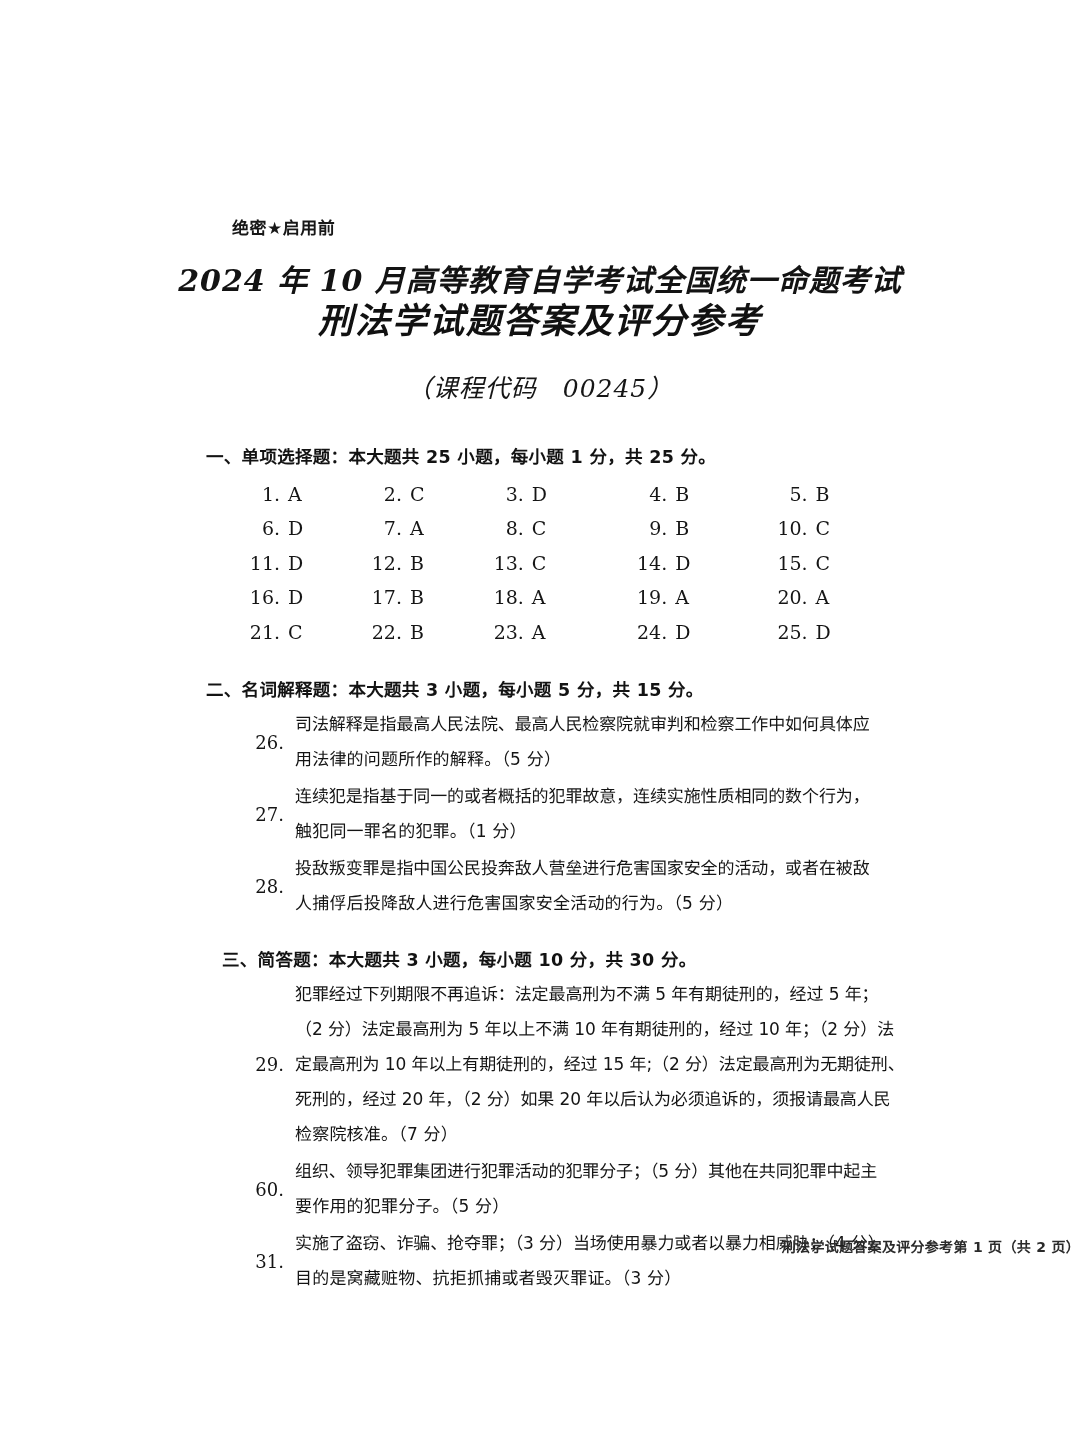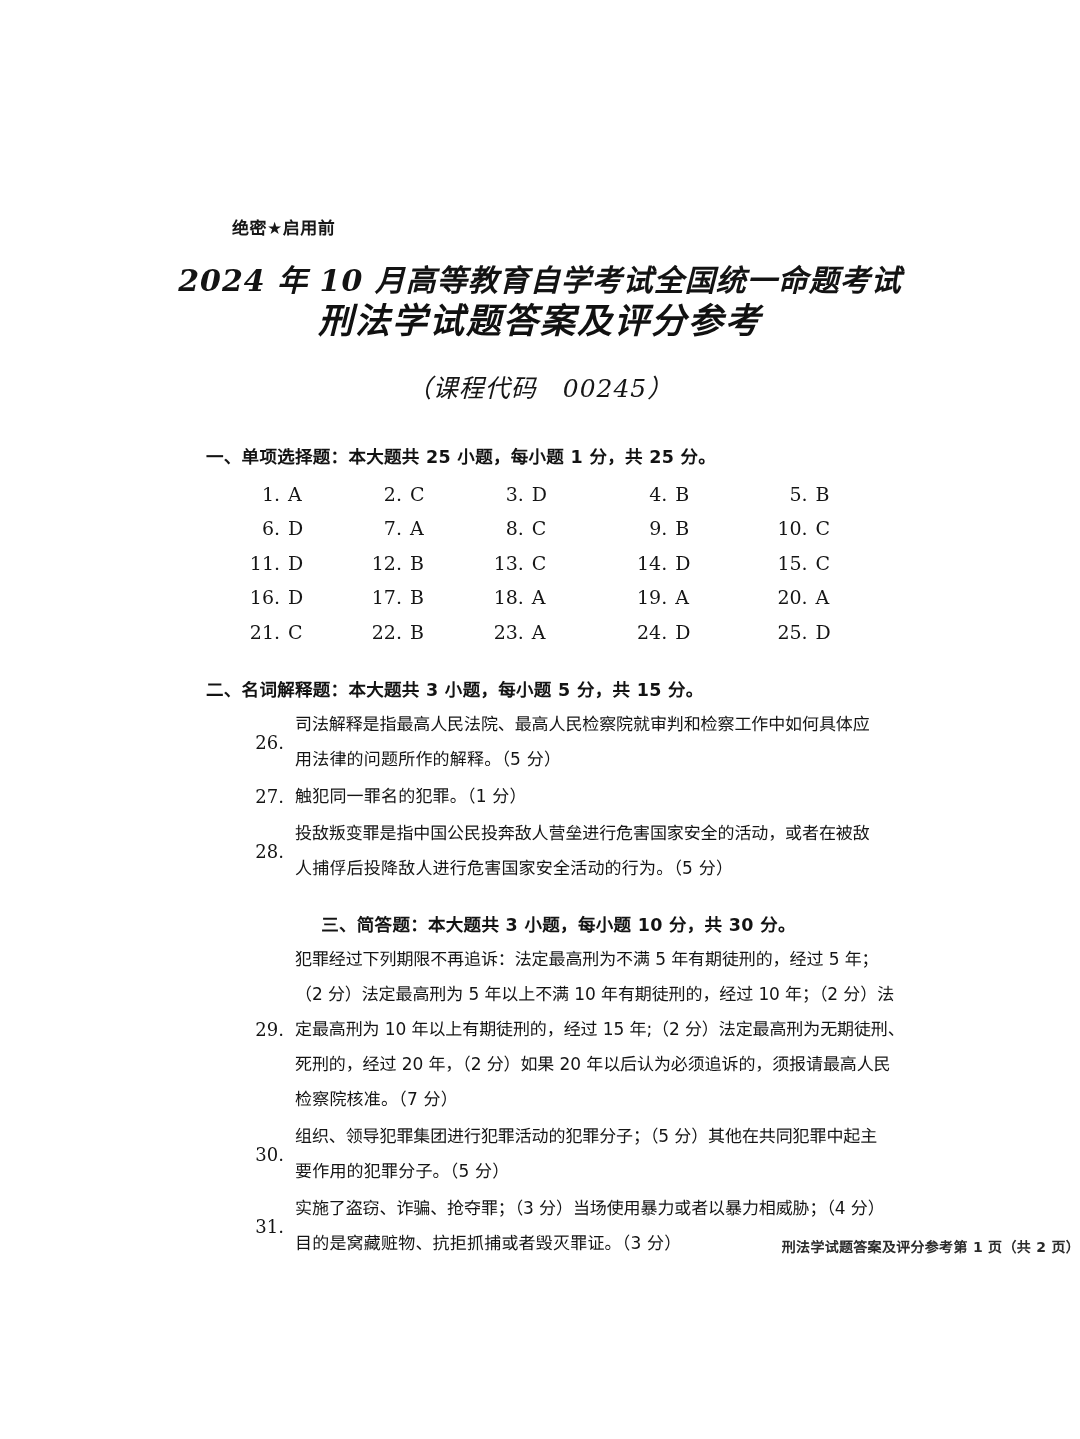--- a/index.html
+++ b/index.html
@@ -86,21 +86,21 @@
     font-weight: 700;
     font-size: 17.5px;
     color: #131313;
     letter-spacing: 0.3px;
     line-height: 1.5;
     white-space: nowrap;
   }
 
   .section-1-head { margin: 0 0 6px 0; }
   .section-2-head { margin: 28px 0 4px 0; }
-  .section-3-head { margin: 26px 0 4px 5px; text-align: center; }
+  .section-3-head { margin: 26px 0 4px 16px; }
 
   
   .mcq-grid {
     margin: 6px 0 0 0;
     width: 680px;
   }
   .mcq-row {
     display: flex;
     height: 34.5px;
     align-items: center;
@@ -340,20 +340,21 @@
         <div class="qa-item">
           <div class="qa-num">26.</div>
           <div class="qa-body">
             <div class="qa-line tight">司法解释是指最高人民法院、最高人民检察院就审判和检察工作中如何具体应</div>
             <div class="qa-line">用法律的问题所作的解释。（5 分）</div>
           </div>
         </div>
         <div class="qa-item">
           <div class="qa-num">27.</div>
           <div class="qa-body">
+            <div class="qa-line tight">连续犯是指基于同一的或者概括的犯罪故意，连续实施性质相同的数个行为，</div>
             <div class="qa-line">触犯同一罪名的犯罪。（1 分）</div>
           </div>
         </div>
         <div class="qa-item">
           <div class="qa-num">28.</div>
           <div class="qa-body">
             <div class="qa-line tight">投敌叛变罪是指中国公民投奔敌人营垒进行危害国家安全的活动，或者在被敌</div>
             <div class="qa-line">人捕俘后投降敌人进行危害国家安全活动的行为。（5 分）</div>
           </div>
         </div>
@@ -366,21 +367,21 @@
           <div class="qa-num">29.</div>
           <div class="qa-body">
             <div class="qa-line tight">犯罪经过下列期限不再追诉：法定最高刑为不满 5 年有期徒刑的，经过 5 年；</div>
             <div class="qa-line tight">（2 分）法定最高刑为 5 年以上不满 10 年有期徒刑的，经过 10 年；（2 分）法</div>
             <div class="qa-line tight">定最高刑为 10 年以上有期徒刑的，经过 15 年;（2 分）法定最高刑为无期徒刑、</div>
             <div class="qa-line tight">死刑的，经过 20 年，（2 分）如果 20 年以后认为必须追诉的，须报请最高人民</div>
             <div class="qa-line">检察院核准。（7 分）</div>
           </div>
         </div>
         <div class="qa-item">
-          <div class="qa-num">30.</div>
+          <div class="qa-num">60.</div>
           <div class="qa-body">
             <div class="qa-line tight">组织、领导犯罪集团进行犯罪活动的犯罪分子；（5 分）其他在共同犯罪中起主</div>
             <div class="qa-line">要作用的犯罪分子。（5 分）</div>
           </div>
         </div>
         <div class="qa-item">
           <div class="qa-num">31.</div>
           <div class="qa-body">
             <div class="qa-line tight">实施了盗窃、诈骗、抢夺罪；（3 分）当场使用暴力或者以暴力相威胁；（4 分）</div>
             <div class="qa-line">目的是窝藏赃物、抗拒抓捕或者毁灭罪证。（3 分）</div>

